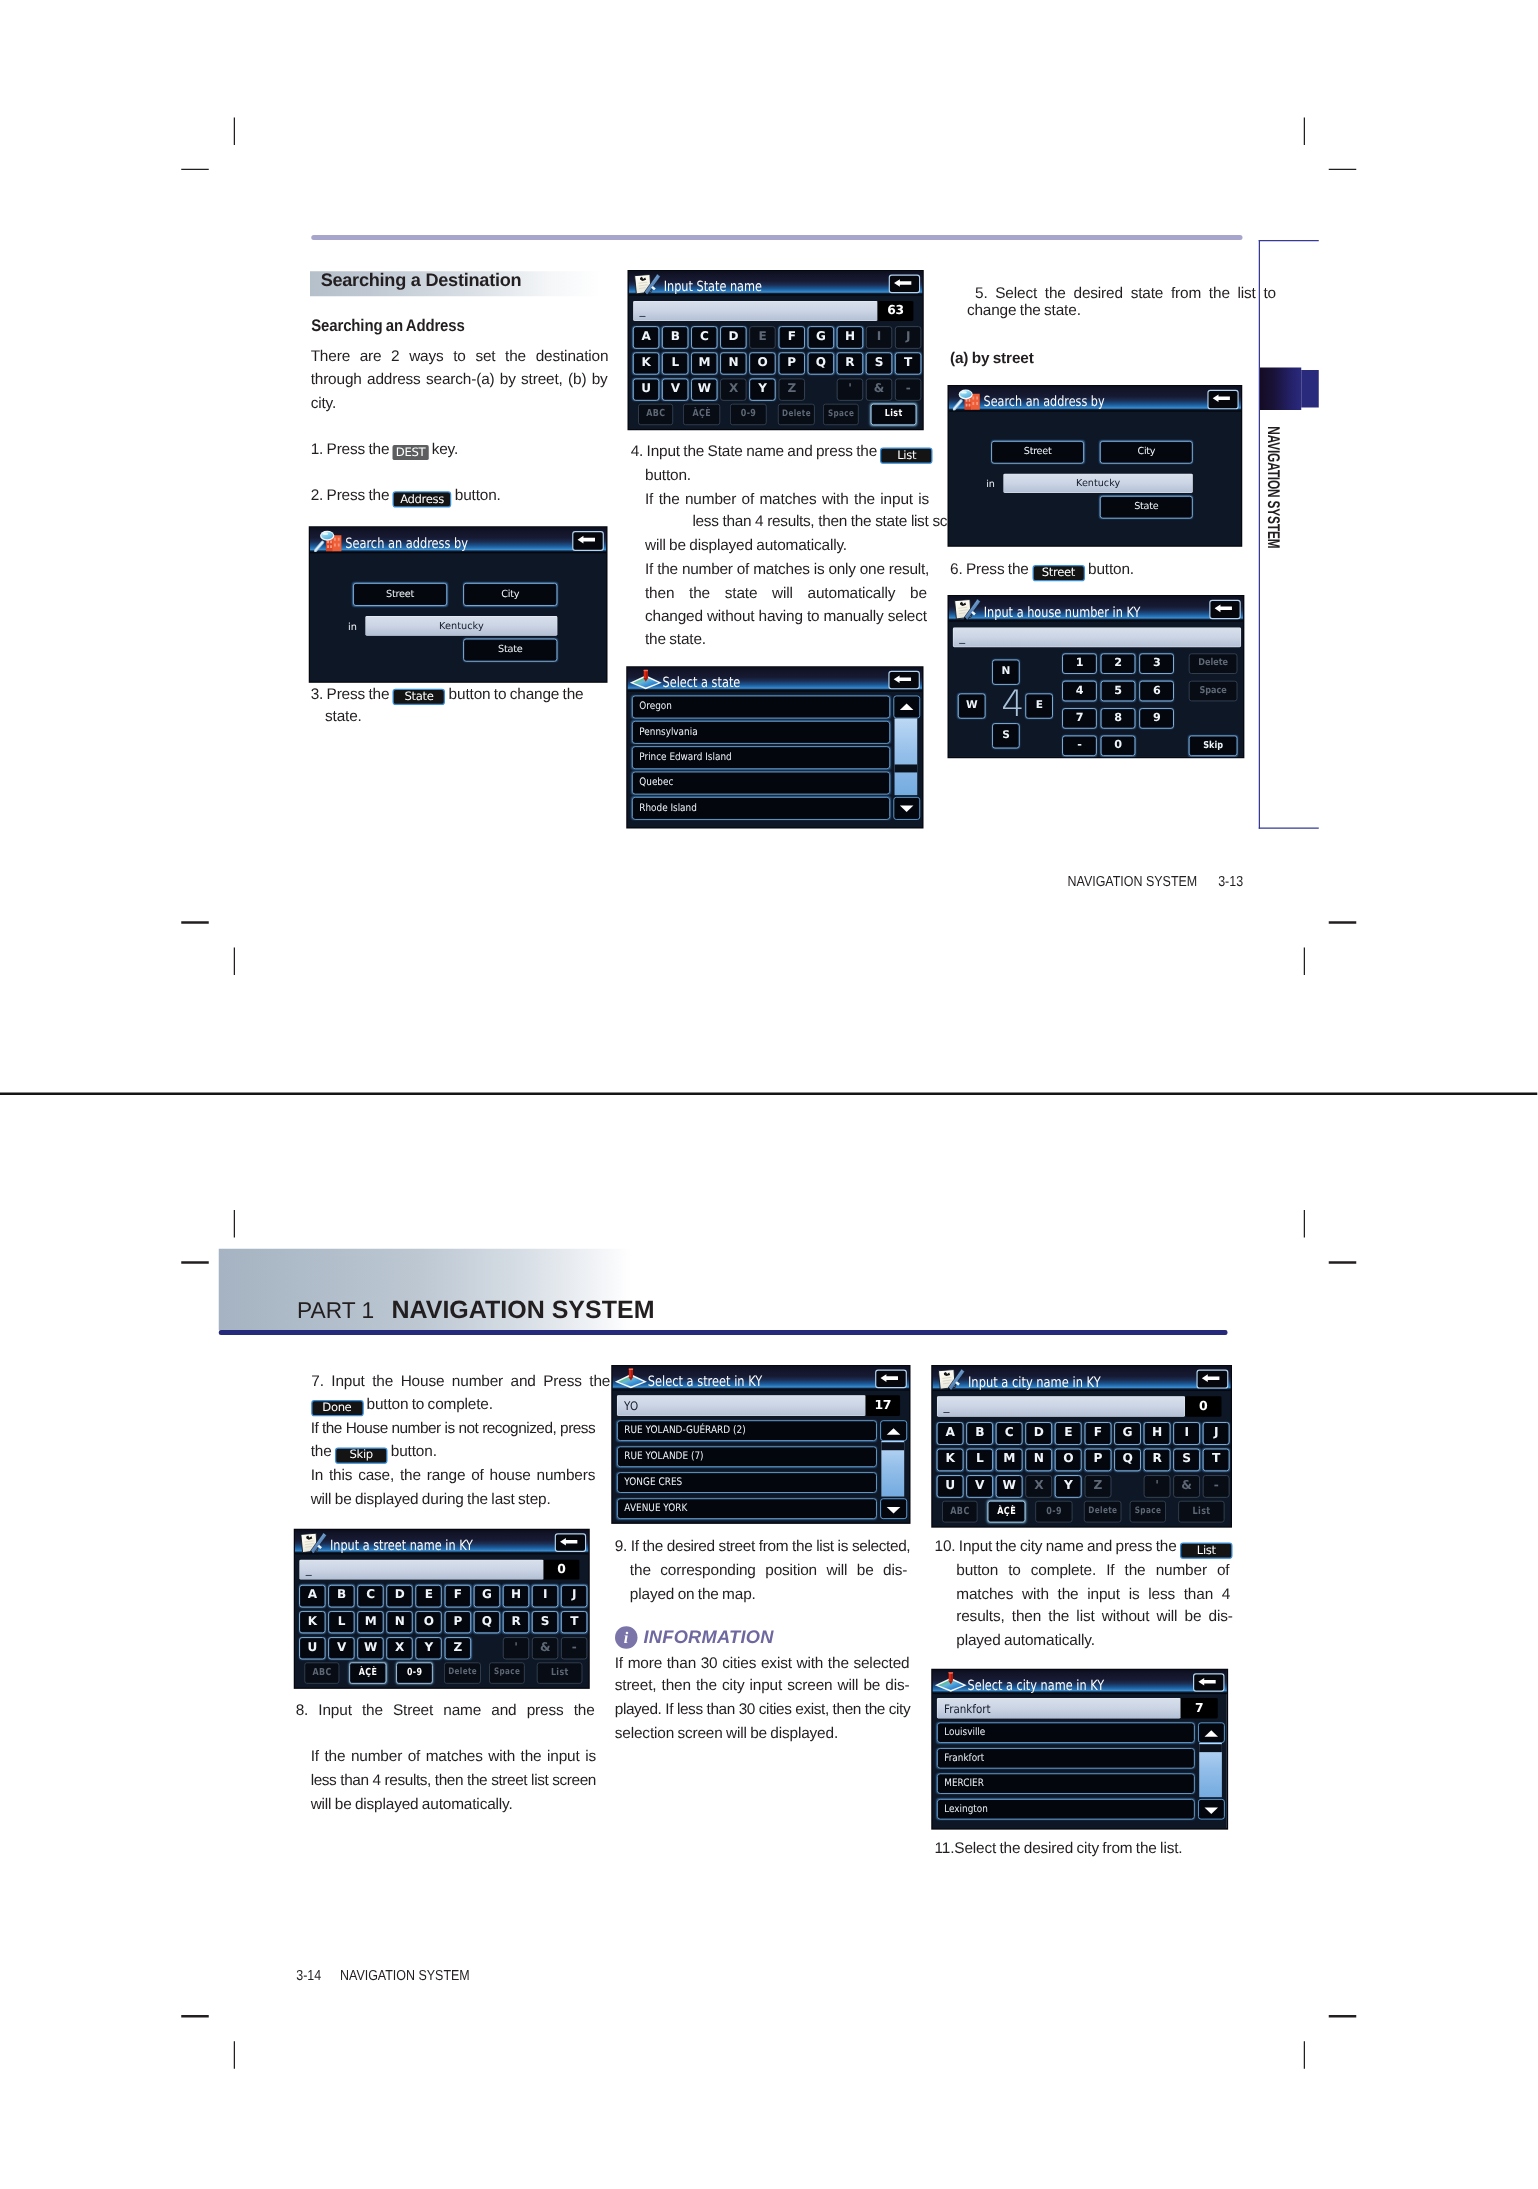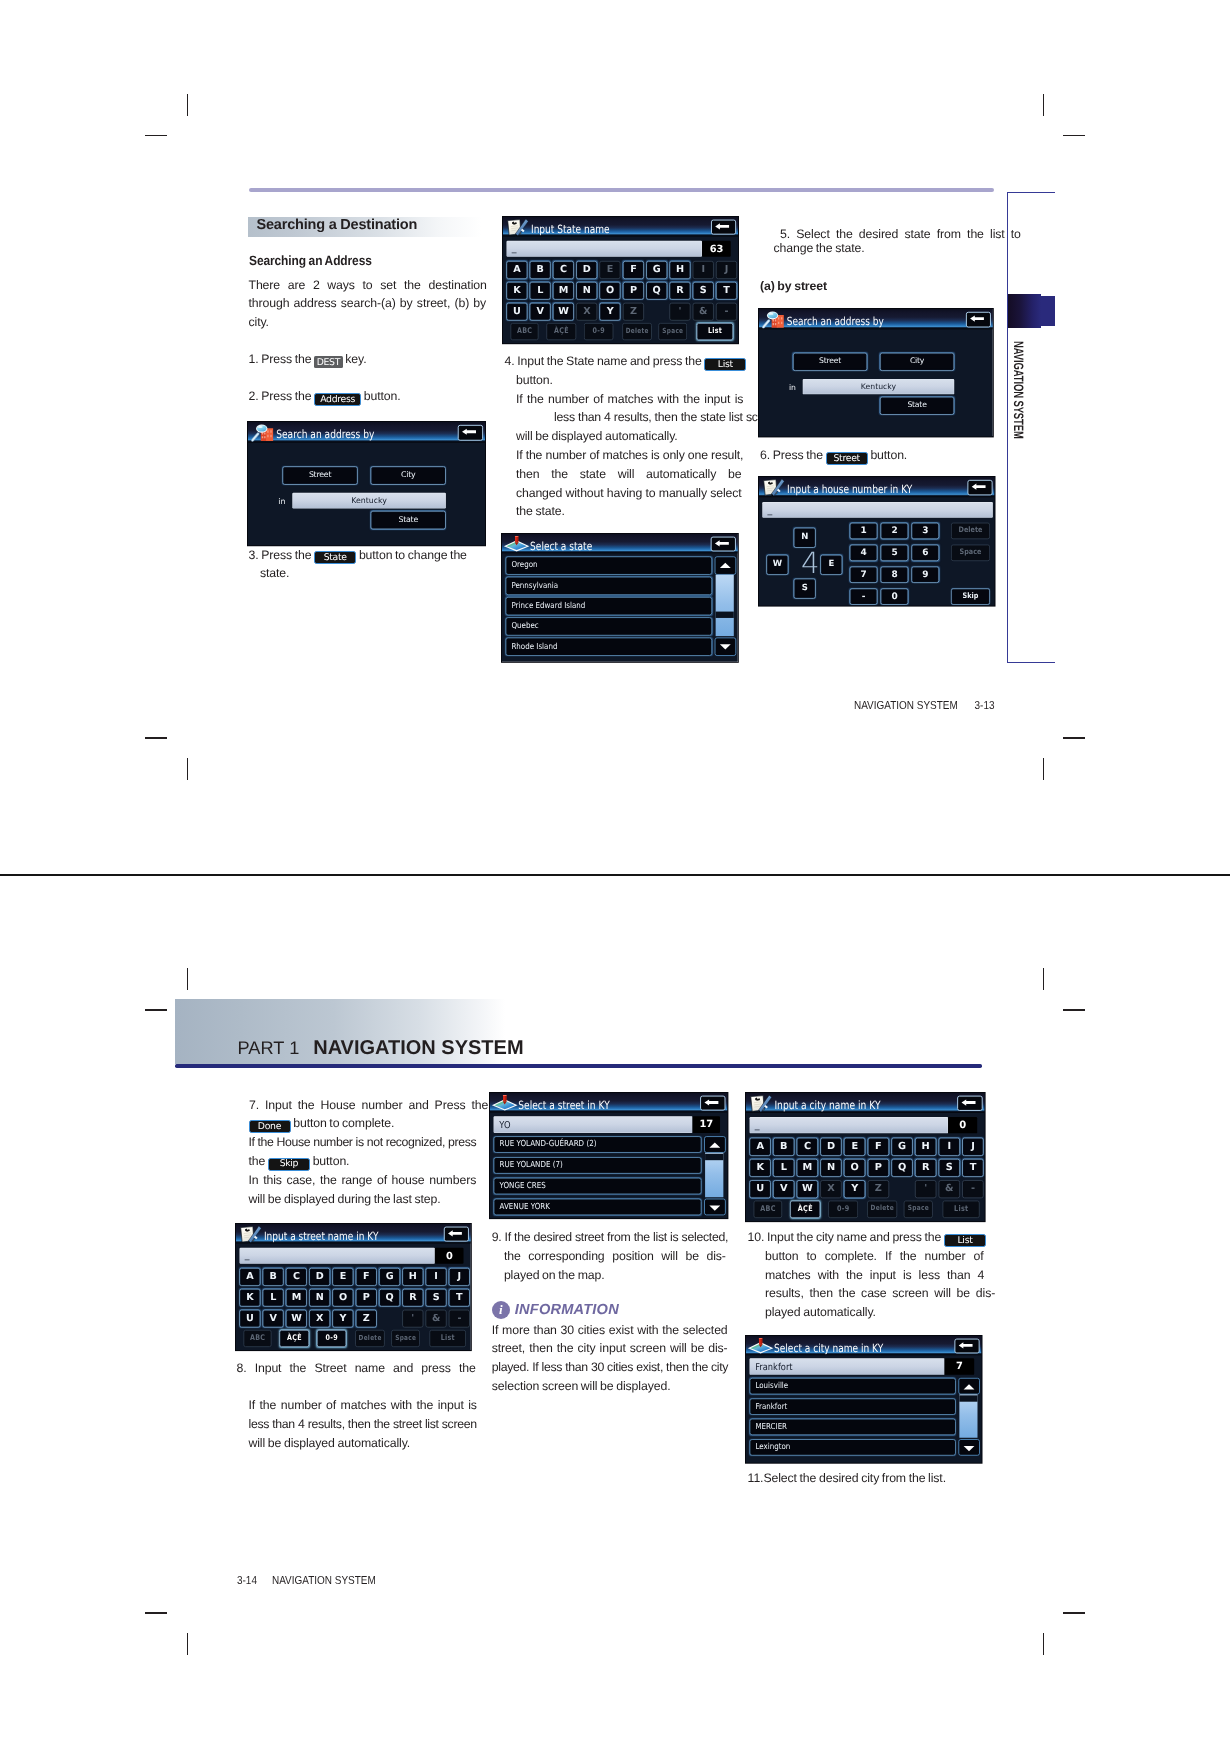--- a/index.html
+++ b/index.html
@@ -167,21 +167,21 @@
     <div class="tl" style="left: 503.9px; top: 1268.6px;">played on the map.</div>
     <div class="info-badge" style="left: 491.8px; top: 1301px;">i</div>
     <div class="info-title" style="left: 514.8px; top: 1302px;">INFORMATION</div>
     <div class="tl" style="left: 491.8px; top: 1323.5px; word-spacing: 0.432px;">If more than 30 cities exist with the selected</div>
     <div class="tl" style="left: 491.8px; top: 1342.3px; word-spacing: 0.789px;">street, then the city input screen will be dis-</div>
     <div class="tl" style="left: 491.8px; top: 1361.1px; letter-spacing: -0.3237px; word-spacing: 0px;">played. If less than 30 cities exist, then the city</div>
     <div class="tl" style="left: 491.8px; top: 1379.9px;">selection screen will be displayed.</div>
     <div class="tl" style="left: 747.6px; top: 1231px;"><span>10. </span><span>Input the city name and press the </span><span class="chip">List</span></div>
     <div class="tl" style="left: 765px; top: 1249.8px; word-spacing: 4.797px;">button to complete. If the number of</div>
     <div class="tl" style="left: 765px; top: 1268.6px; word-spacing: 3.728px;">matches with the input is less than 4</div>
-    <div class="tl" style="left: 765px; top: 1287.4px; word-spacing: 2.449px;">results, then the case screen will be dis-</div>
+    <div class="tl" style="left: 765px; top: 1287.4px; word-spacing: 2.449px;">results, then the list without will be dis-</div>
     <div class="tl" style="left: 765px; top: 1306.2px;">played automatically.</div>
     <div class="tl" style="left: 747.6px; top: 1471.5px;"><span>11.</span><span>Select the desired city from the list.</span></div>
     <div class="scr" style="left: 503.3px; top: 216.9px; width: 1000px; height: 537px; transform: scale(0.235); box-shadow: rgb(5, 7, 14) 0px 0px 0px 4.25532px;">
       <div class="tb" style="height: 79px;">
         <div style="position: absolute; left: 16px; top: 9px; width: 92px; height: 74px;"><svg width="92" height="74" viewBox="0 0 92 74">
             <defs>
               <linearGradient id="pg" x1="0.1" y1="0" x2="0.9" y2="1">
                 <stop offset="0%" stop-color="#dbeaf8"></stop>
                 <stop offset="30%" stop-color="#7ea9d6"></stop>
                 <stop offset="70%" stop-color="#3c6ca4"></stop>

